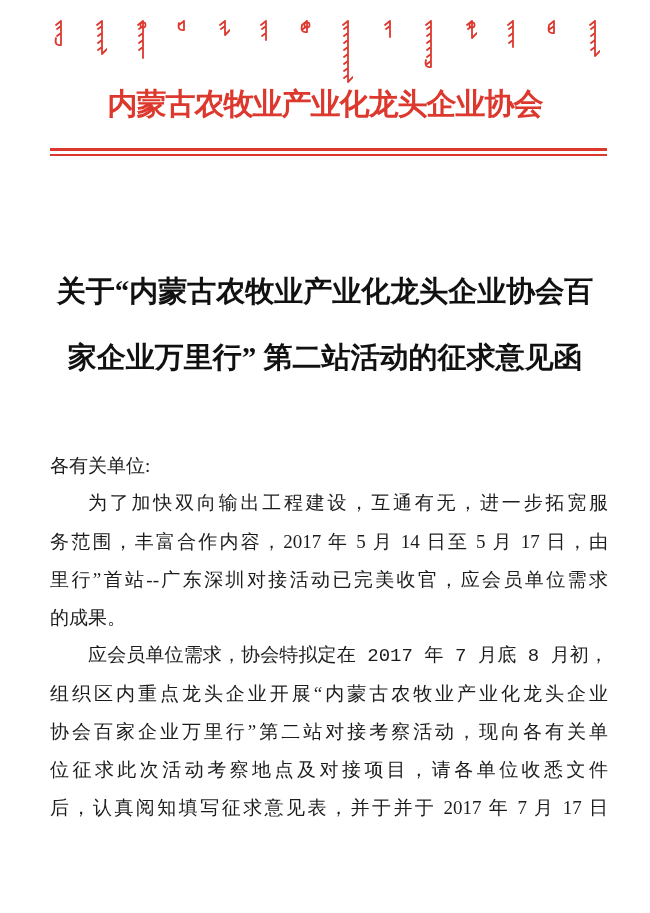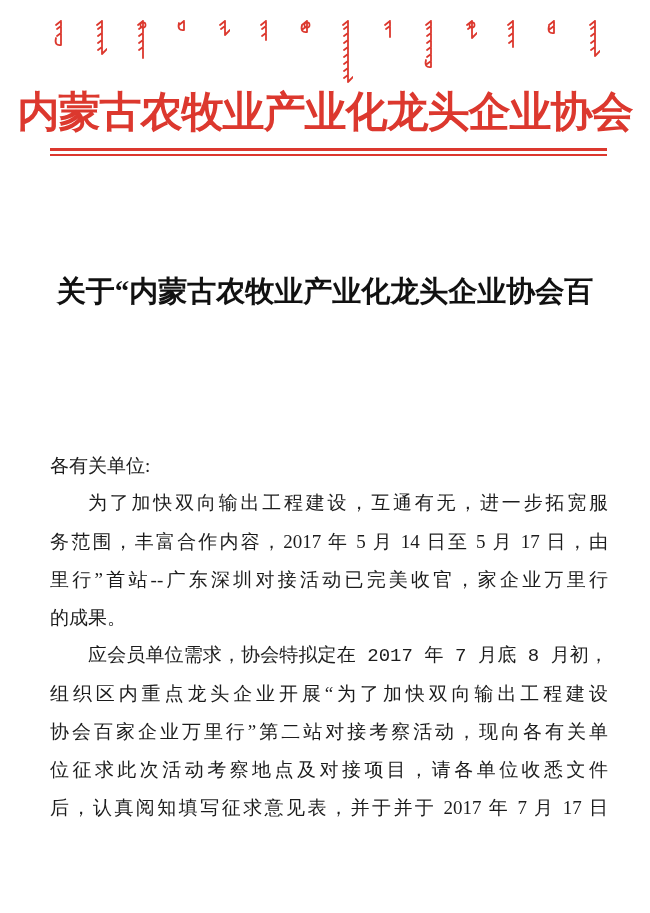--- a/index.html
+++ b/index.html
@@ -29,21 +29,21 @@
   }
   .mong-word { flex: 0 0 auto; }
 
   
   .org-title {
     position: absolute;
     top: 84px;
     left: 0;
     width: 650px;
     text-align: center;
-    font-size: 42px;
+    font-size: 30px;
     font-weight: bold;
     letter-spacing: -1px;
     white-space: nowrap;
   }
 
   
   .red-rule {
     position: absolute;
     top: 148px;
     left: 50px;
@@ -138,29 +138,30 @@
           <path d="M9 3 L9 38 M9 8 l-4 3 M9 15 l-4 3 M9 22 l-4 3 M9 29 l-4 3 M9 3 l-5 4 M9 38 l5 -5" fill="none" stroke="#dc382e" stroke-width="1.8" stroke-linecap="round"></path>
         </svg></div>
     </div>
 
   <div class="org-title" id="org-title" style="color: rgb(220, 56, 46);">内蒙古农牧业产业化龙头企业协会</div>
 
   <div class="red-rule"></div>
 
   <div class="doc-title-line l1">关于“内蒙古农牧业产业化龙头企业协会百</div>
 
+  <div class="doc-title-line l2">家企业万里行” 第二站活动的征求意见函</div>
 
   <div class="body-text">
     <div class="line">各有关单位:</div>
 
     <div class="line jline indent">为了加快双向输出工程建设，互通有无，进一步拓宽服</div>
     <div class="line jline">务范围，丰富合作内容，2017 年 5 月 14 日至 5 月 17 日，由</div>
-    <div class="line jline">里行”首站--广东深圳对接活动已完美收官，家企业万里行</div>
+    <div class="line jline">里行”首站--广东深圳对接活动已完美收官，应会员单位需求</div>
     <div class="line">的成果。</div>
 
     <div class="line jline indent">应会员单位需求，协会特拟定在 2017 年 7 月底 8 月初，</div>
-    <div class="line jline">组织区内重点龙头企业开展“为了加快双向输出工程建设</div>
+    <div class="line jline">组织区内重点龙头企业开展“内蒙古农牧业产业化龙头企业</div>
     <div class="line jline">协会百家企业万里行”第二站对接考察活动，现向各有关单</div>
     <div class="line jline">位征求此次活动考察地点及对接项目，请各单位收悉文件</div>
     <div class="line jline">后，认真阅知填写征求意见表，并于并于 2017 年 7 月 17 日</div>
   </div>
 
 </div>
 
 </body></html>

